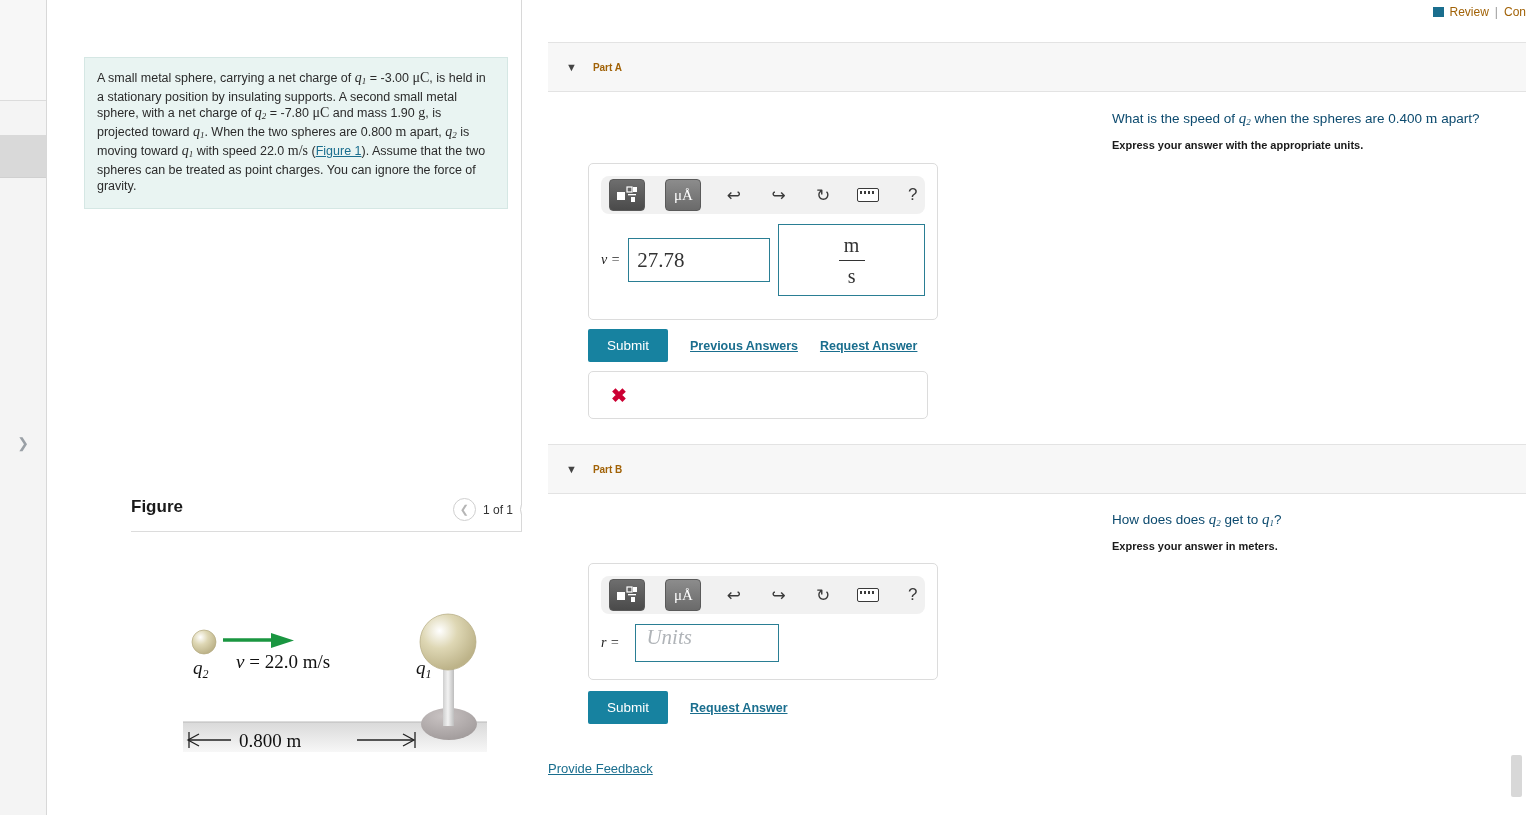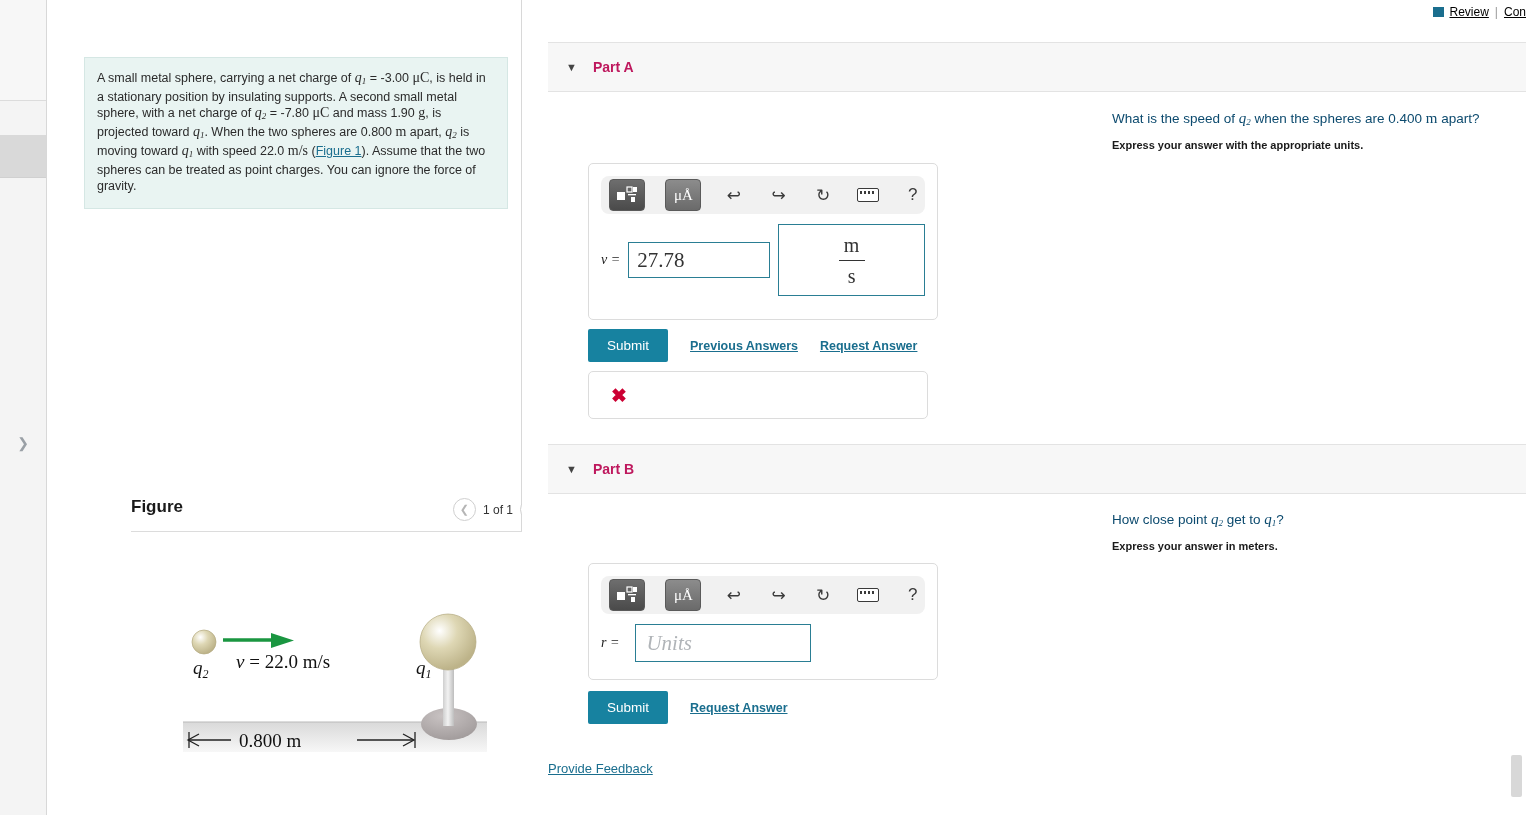--- a/index.html
+++ b/index.html
@@ -83,31 +83,31 @@
     position:absolute;left:522px;top:0;right:0;height:815px;background:#fff;
   }
   #topbar{
     position:absolute;right:0;top:0;height:24px;
     display:flex;align-items:center;gap:6px;padding-right:0px;
     font-size:12px;
   }
   #topbar .sq{
     width:11px;height:10px;background:#1a6e8e;display:inline-block;
   }
-  #topbar a{color:#000000;text-decoration:underline;cursor:pointer;}
+  #topbar a{color:#a16207;cursor:pointer;}
   #topbar .divider{color:#999;}
   .part-band{
     position:absolute;left:26px;right:0;height:48px;
     background:#f7f7f7;border-top:1px solid #e3e3e3;border-bottom:1px solid #e3e3e3;
     display:flex;align-items:center;
   }
   .caret{
     margin-left:18px;margin-right:16px;color:#444;font-size:11px;cursor:pointer;
   }
-  .part-label{font-size:14px;font-weight:bold;color:#be185d;}
+  .part-label{font-size:10px;font-weight:bold;color:#a16207;}
   .q-line{font-size:13.5px;color:#0c4a6e;}
   .q-line .mathv{font-family:"Liberation Serif",serif;font-style:italic;font-size:15px;}
   .q-line .mathu{font-family:"Liberation Serif",serif;font-size:15px;}
   .q-bold{font-size:11px;font-weight:bold;color:#1a1a1a;}
   
   .ans-box{
     border:1px solid #dcdcdc;border-radius:5px;background:#fff;
     box-sizing:border-box;
   }
   .ans-toolbar{
@@ -132,38 +132,38 @@
   .kbd:after{
     content:"";position:absolute;left:2px;top:2px;right:2px;height:3px;
     background:repeating-linear-gradient(to right,#3a3a3a 0 2px,#fff 2px 4px);
   }
   .ans-row{display:flex;align-items:center;padding:10px 12px 14px 12px;}
   .var-label{
     font-family:"Liberation Serif",serif;font-style:italic;font-size:14px;
     margin-right:8px;color:#222;white-space:nowrap;
   }
   .val-input{
-    width:142px;height:36px;border:1px solid #2a7e94;background:#fff;
+    width:142px;height:44px;border:1px solid #2a7e94;background:#fff;
     font-family:"Liberation Serif",serif;font-size:21px;color:#333;
     padding:0 8px;box-sizing:border-box;outline:none;
   }
   .val-input::placeholder{color:#b0b4b8;font-style:italic;}
   .unit-box{
     width:148px;height:72px;border:1px solid #2a7e94;background:#fff;
     margin-left:8px;box-sizing:border-box;
     display:flex;flex-direction:column;align-items:center;justify-content:center;
     font-family:"Liberation Serif",serif;font-size:20px;color:#333;cursor:text;
   }
   .unit-box .num{line-height:20px;}
   .unit-box .bar{width:26px;height:1px;background:#333;margin:5px 0;}
   .unit-box .den{line-height:20px;}
   .unit-flat{
-    width:176px;height:38px;border:1px solid #2a7e94;background:#fff;
+    width:144px;height:38px;border:1px solid #2a7e94;background:#fff;
     margin-left:8px;box-sizing:border-box;
-    display:flex;align-items:center;
+    display:flex;align-items:flex-start;
     font-family:"Liberation Serif",serif;font-size:21px;color:#b0b4b8;
     font-style:italic;padding-left:10px;cursor:text;
   }
   .btn-submit{
     background:#1782a0;color:#fff;border:none;border-radius:2px;
     font-family:"Liberation Sans",sans-serif;font-size:13.5px;
     padding:9px 19px;cursor:pointer;
   }
   .lnk{
     color:#1a6e8e;text-decoration:underline;font-size:12.5px;
@@ -329,21 +329,21 @@
     <span class="xmark">✖</span>
   </div>
 
   <div class="part-band" style="top:444px;">
     <span class="caret">▼</span>
     <span class="part-label">Part B</span>
   </div>
 
   <div style="position:absolute;left:590px;top:511px;">
     <div class="q-line">
-      <span>How close point </span><span class="mathv"><span>q</span><span class="sub">2</span></span><span> get to </span><span class="mathv"><span>q</span><span class="sub">1</span></span><span>?</span>
+      <span>How does does </span><span class="mathv"><span>q</span><span class="sub">2</span></span><span> get to </span><span class="mathv"><span>q</span><span class="sub">1</span></span><span>?</span>
     </div>
     <div class="q-bold" style="margin-top:12px;">Express your answer in meters.</div>
   </div>
 
   <div class="ans-box" style="position:absolute;left:66px;top:563px;width:350px;height:117px;">
     <div class="ans-toolbar">
       <div class="tb-btn">
         <svg width="22" height="18" viewBox="0 0 22 18">
             <rect x="1" y="6" width="8" height="8" fill="#fff"></rect>
             <rect x="11" y="1" width="5" height="5" fill="none" stroke="#fff" stroke-width="1.2"></rect>

